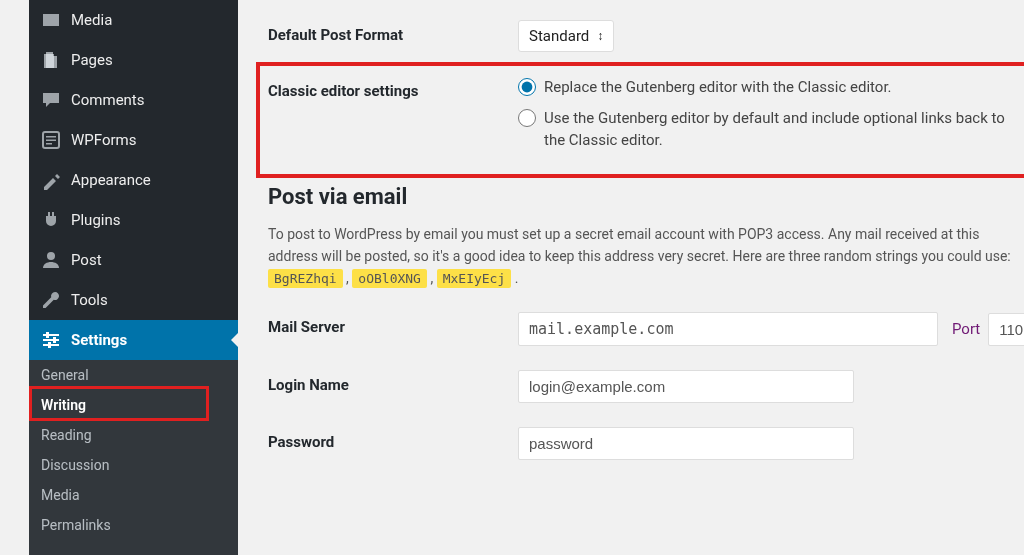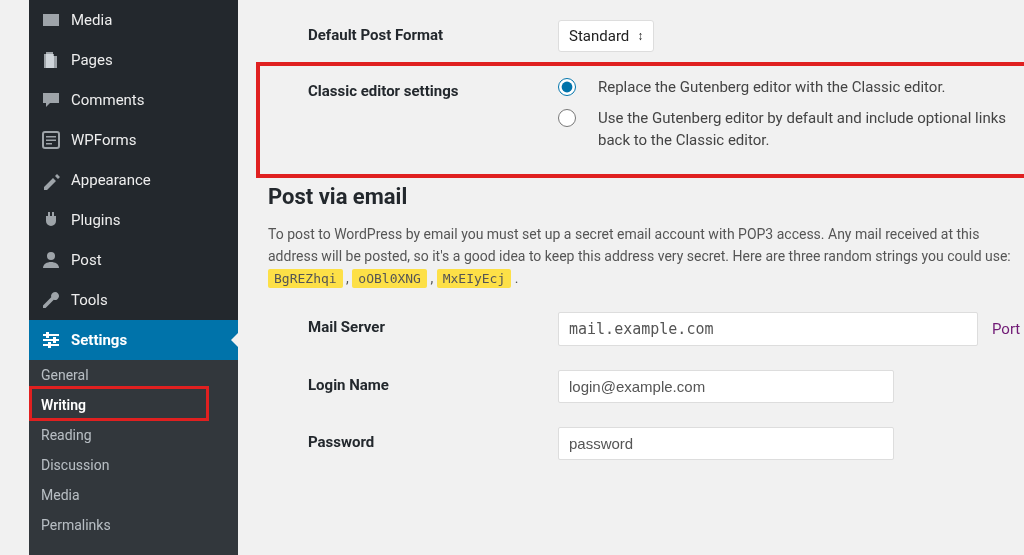--- a/index.html
+++ b/index.html
@@ -91,38 +91,37 @@
     gap:10px;
     margin-bottom:24px;
   }
   .form-label{
     width:240px;
     font-weight:700;
     font-size:15px;
     color:#23282d;
     flex-shrink:0;
     padding-top:6px;
-    margin-left:40px;
   }
   .form-field{flex:1;}
   .select-mock{
     display:inline-flex;
     align-items:center;
     gap:8px;
     background:#fff;
     border:1px solid #ddd;
     border-radius:3px;
     padding:6px 10px;
     font-size:15px;
   }
   .select-mock .caret{font-size:12px;line-height:1;}
   .radio-row{
     display:flex;
     align-items:flex-start;
-    gap:22px;
+    gap:8px;
     margin-bottom:8px;
     font-size:15px;
     color:#444;
   }
   .radio-row input[type=radio]{
     width:18px;height:18px;
     accent-color:#0073aa;
     margin-top:2px;
     flex-shrink:0;
   }

